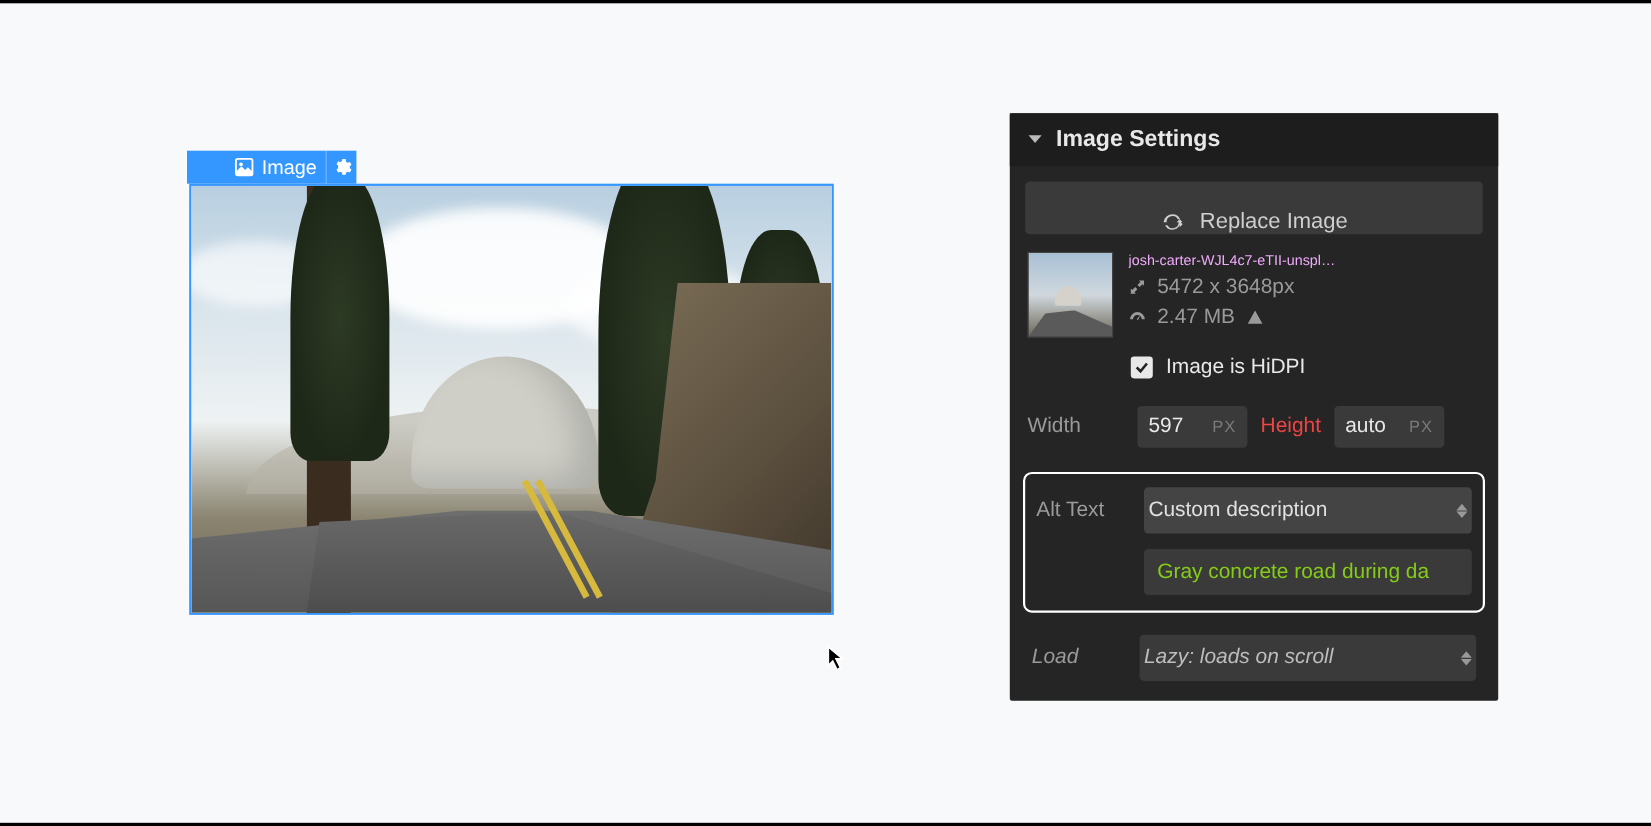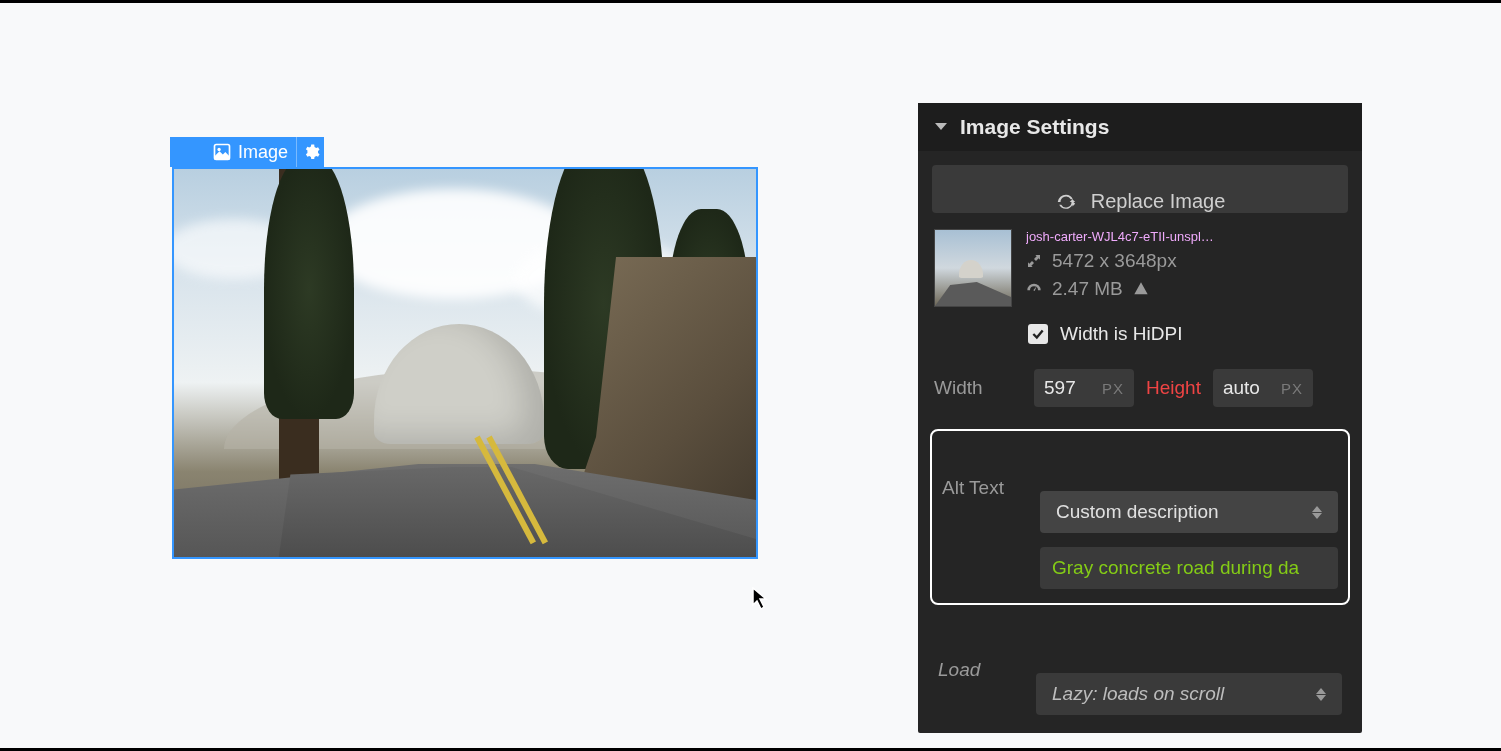--- a/index.html
+++ b/index.html
@@ -217,27 +217,26 @@
       margin: 22px -2px 0 -2px;
       padding: 12px 10px 14px 10px;
     }
     .row-flex { display:flex; align-items:center; gap:14px; }
     .row-flex + .row-flex { margin-top:14px; }
     .field-label { width: 84px; color:#9a9a9a; flex-shrink:0; }
     .select {
       flex:1;
       background:#444;
       border-radius:4px;
-      padding: 10px 16px;
+      padding: 10px 4px;
       color:#e0e0e0;
       display:flex;
       align-items:center;
       justify-content:space-between;
       cursor:pointer;
-      margin-top:48px;
     }
     .select.dark { background:#3a3a3a; color:#bdbdbd; }
     .text-input {
       flex:1;
       background:#3a3a3a;
       border-radius:4px;
       padding:10px 12px;
       color:#84cc16;
       white-space:nowrap;
       overflow:hidden;
@@ -354,21 +353,21 @@
         </div>
       </div>
     </div>
 
     <div class="hidpi-row">
       <span class="checkbox">
         <svg width="14" height="14" viewBox="0 0 24 24" fill="none" stroke="#222" stroke-width="4">
             <path d="M4 12 L10 18 L20 6"></path>
           </svg>
       </span>
-      <span>Width is HiDPI</span>
+      <span>Image is HiDPI</span>
     </div>
 
     <div class="dim-row">
       <span class="dim-label">Width</span>
       <div class="num-input">
         <span class="num-val">597</span>
         <span class="num-unit">PX</span>
       </div>
       <span class="dim-label2">Height</span>
       <div class="num-input">

